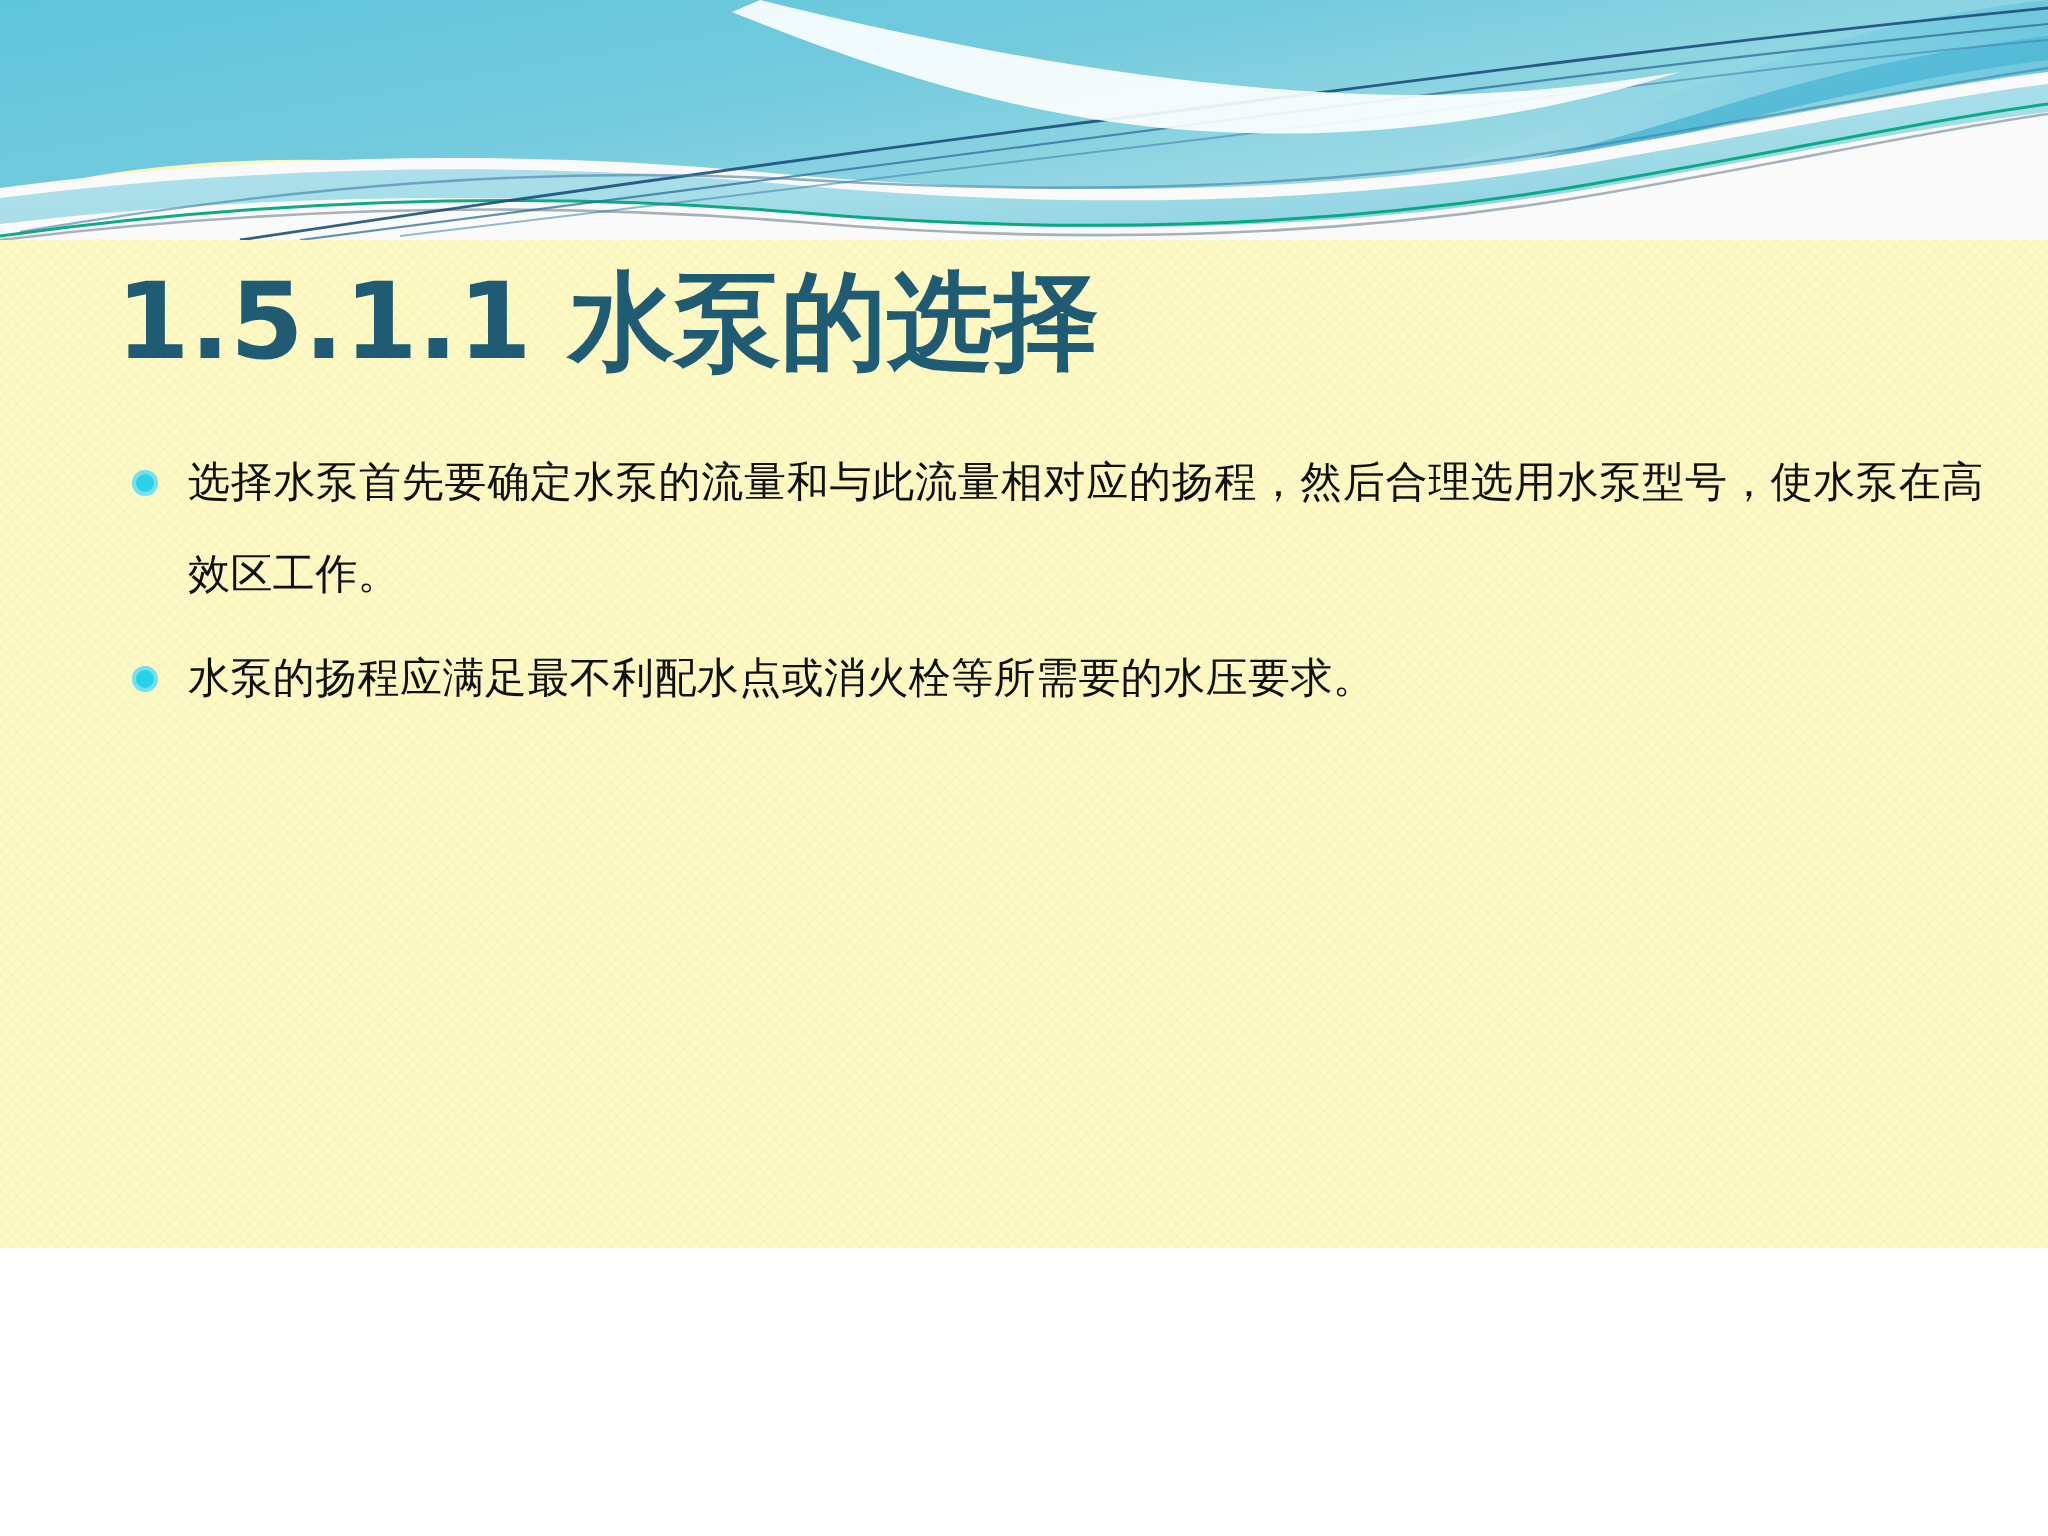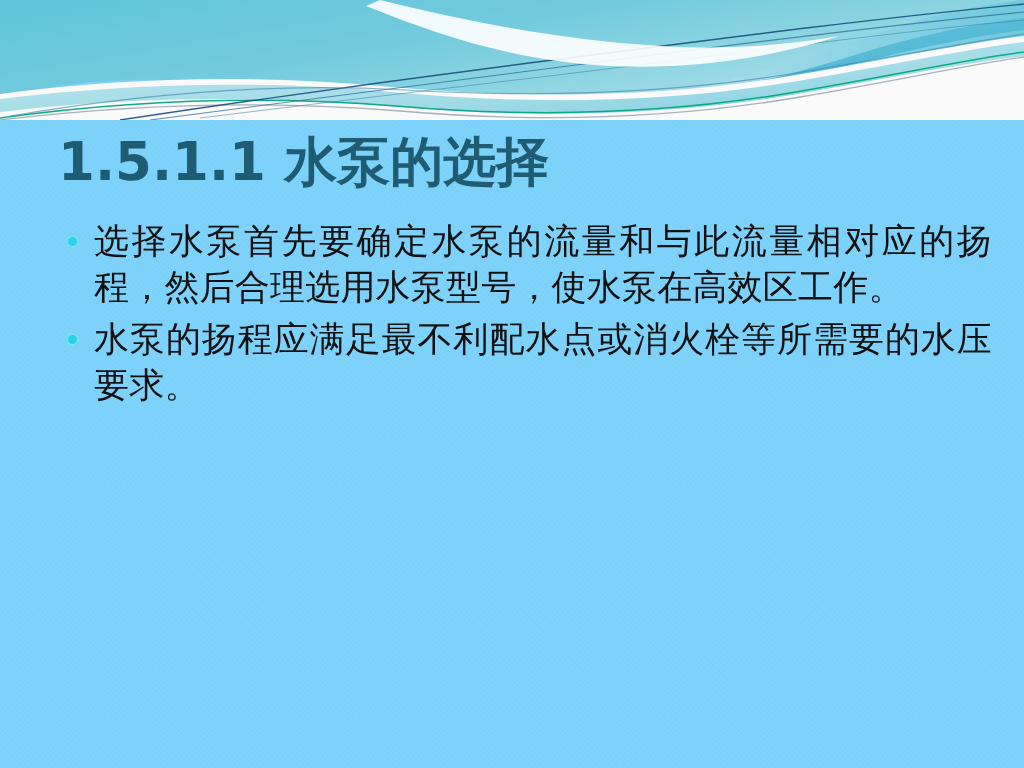--- a/index.html
+++ b/index.html
@@ -11,22 +11,22 @@
     width: 1024px;
     height: 768px;
     overflow: hidden;
     font-family: "Liberation Serif", "DejaVu Serif", serif;
     background: #ffffff;
   }
 
   #slide {
     position: relative;
     width: 1024px;
-    height: 768px;
-    background-color: #7dd3fc;
+    height: 624px;
+    background-color: #fef9c3;
     overflow: hidden;
   }
 
   
   #slide-texture {
     position: absolute;
     inset: 0;
     pointer-events: none;
     background-image:
       repeating-linear-gradient(45deg,  rgba(120,125,140,0.030) 0 1px, rgba(0,0,0,0) 1px 4px),
@@ -90,21 +90,21 @@
     width: 13px;
     height: 13px;
     border-radius: 50%;
     background: #2ad2e8;
     box-shadow: inset 0 0 0 2px rgba(255,255,255,0.35);
   }
   .bullet-text {
     display: block;
     margin: 0;
     font-family: "DejaVu Serif", "Liberation Serif", serif;
-    font-size: 35px;
+    font-size: 21px;
     line-height: 46px;
     color: #111111;
     text-align: justify;
     text-justify: inter-ideograph;
     letter-spacing: 0.2px;
   }
 </style>
 </head>
 <body>
 

